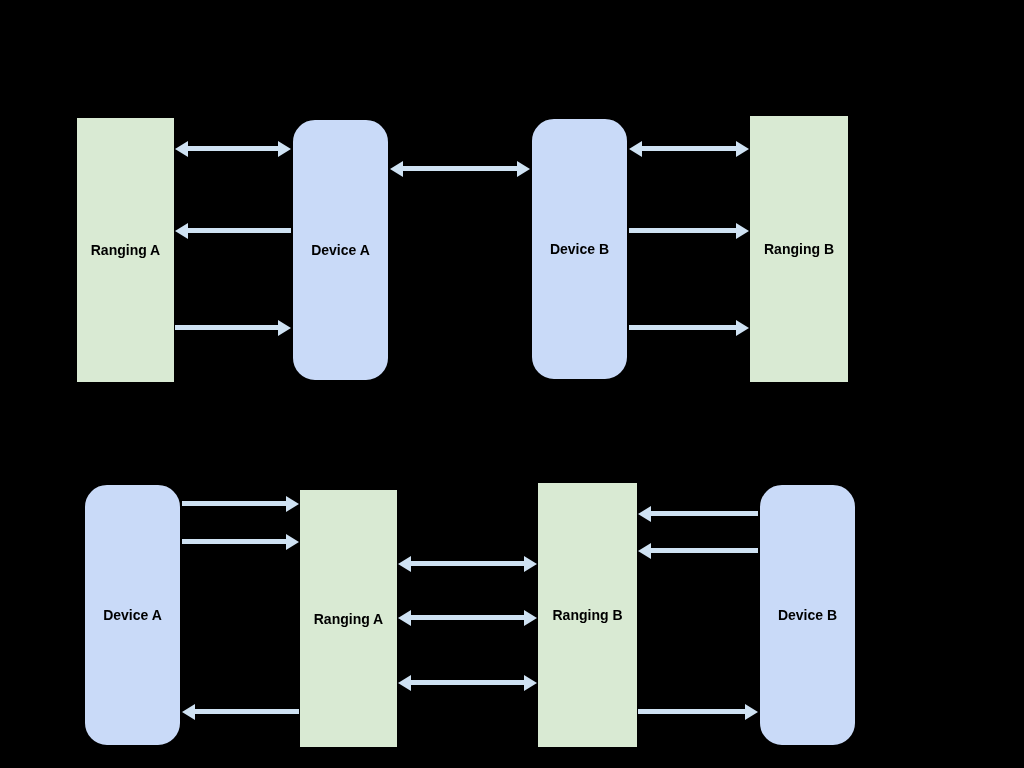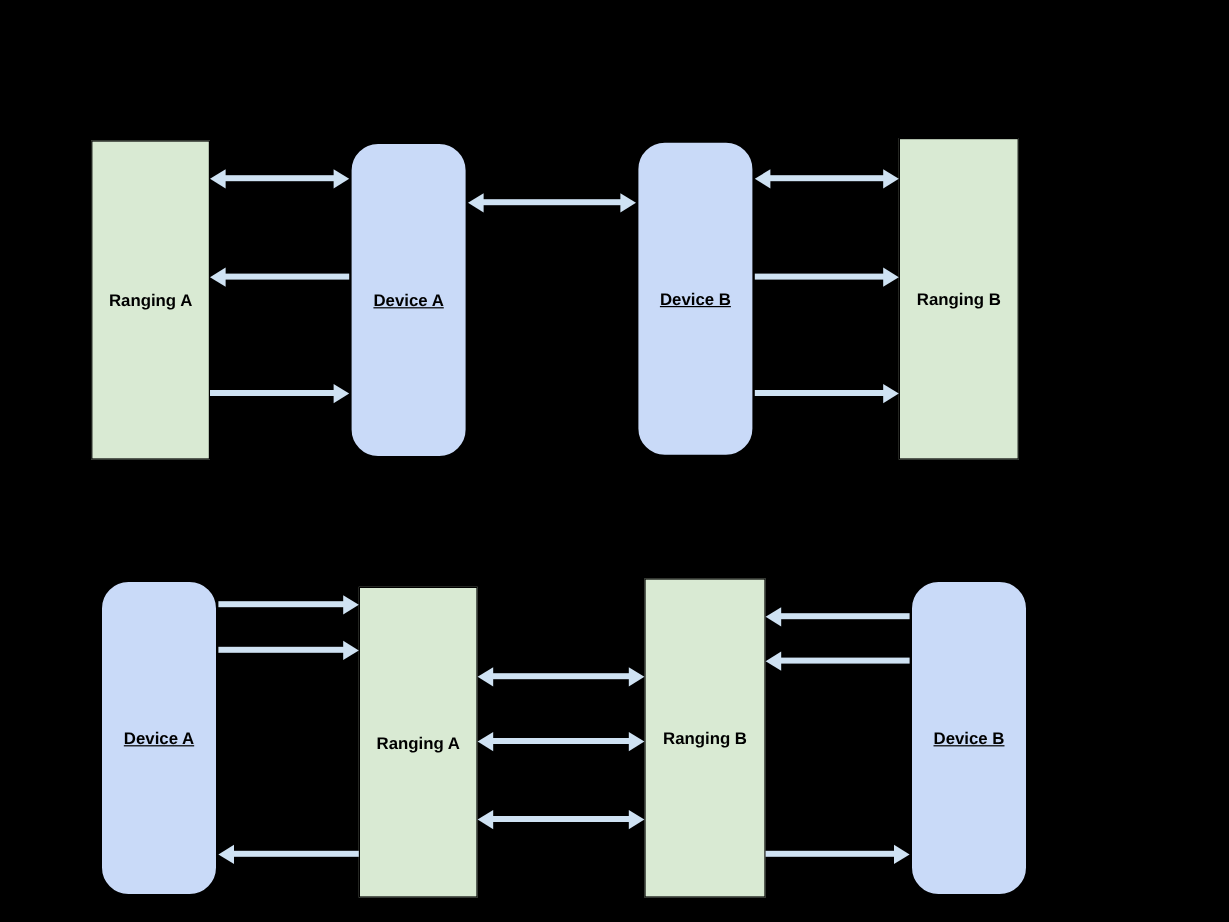--- a/index.html
+++ b/index.html
@@ -23,21 +23,20 @@
     justify-content: center;
   }
   .box.ranging {
     background: var(--ranging-fill, #d9ead3);
     border: 1px solid #000000;
   }
   .box.device {
     background: var(--device-fill, #c9daf8);
     border: 2px solid #000000;
     border-radius: 24px;
-    text-decoration: underline;
   }
   .box .label {
     font-size: 14px;
     font-weight: bold;
     color: var(--label-color, #000000);
     white-space: nowrap;
   }
   .arrow {
     position: absolute;
     height: 16px;

